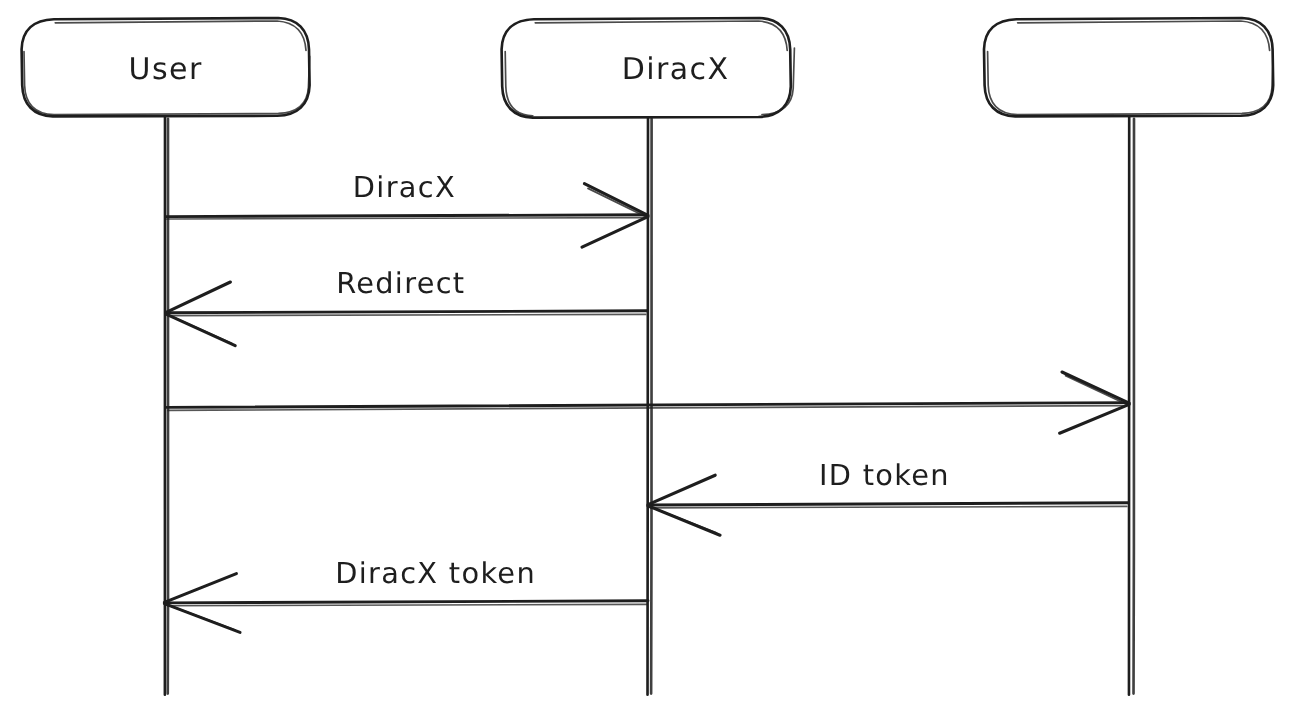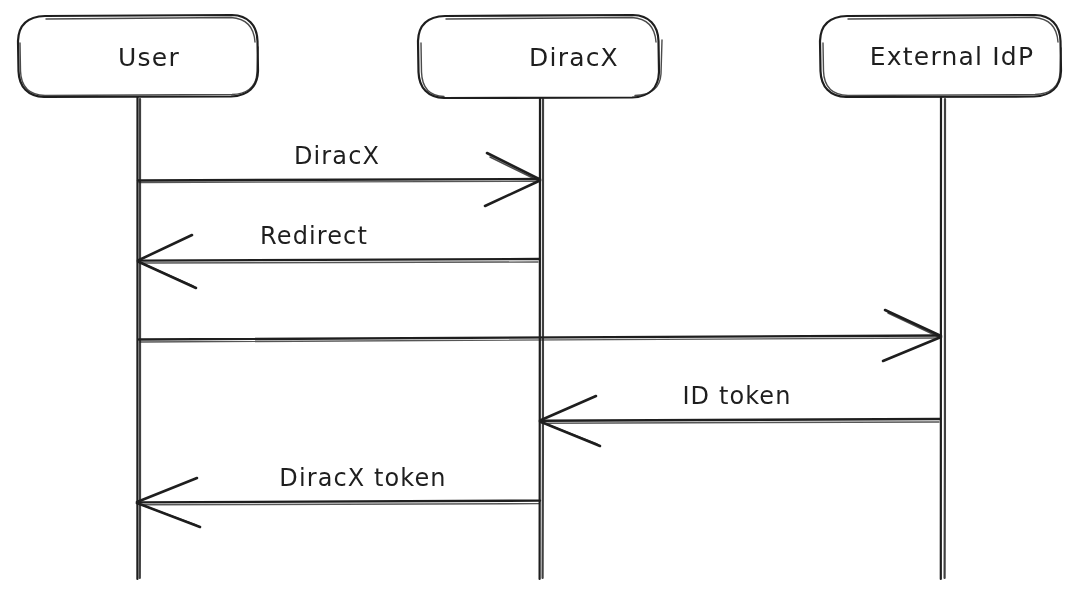--- a/index.html
+++ b/index.html
@@ -52,21 +52,20 @@
     font-family: "DejaVu Sans", sans-serif;
     white-space: nowrap;
     -webkit-user-select: none;
     user-select: none;
   }
   .participant-label {
     font-size: 25px;
     letter-spacing: 1.2px;
     text-align: center;
     transform: translate(-50%, -50%);
-    margin-left: 11px;
   }
   .message-label {
     font-size: 24px;
     letter-spacing: 1.1px;
     transform: translate(-50%, -100%);
   }
 </style>
 </head>
 <body>
 
@@ -141,25 +140,24 @@
       <path class="stroke arrow-head" d="M200 527 L137 503.0"></path>
       <path class="stroke" stroke-width="1.5" opacity="0.8" d="M196 525 L138 503.5"></path>
     </g>
 
   </svg>
 
   <div class="label-text participant-label" style="left:138px; top:57px;">User</div>
 
   <div class="label-text participant-label" style="left:563px; top:57px;">DiracX</div>
 
-  <div class="label-text participant-label" style="left:941px; top:56px;">External IdP</div>
 
   <div class="label-text message-label" style="left:337px; top:170px;">DiracX</div>
 
-  <div class="label-text message-label" style="left:314px; top:250px;">Redirect</div>
+  <div class="label-text message-label" style="left:334px; top:250px;">Redirect</div>
 
   <div class="label-text message-label" style="left:539px; top:327px;"></div>
 
   <div class="label-text message-label" style="left:363px; top:492px;">DiracX token</div>
 
   <div class="label-text message-label" style="left:737px; top:410px;">ID token</div>
 
 </div>
 
 </body></html>

